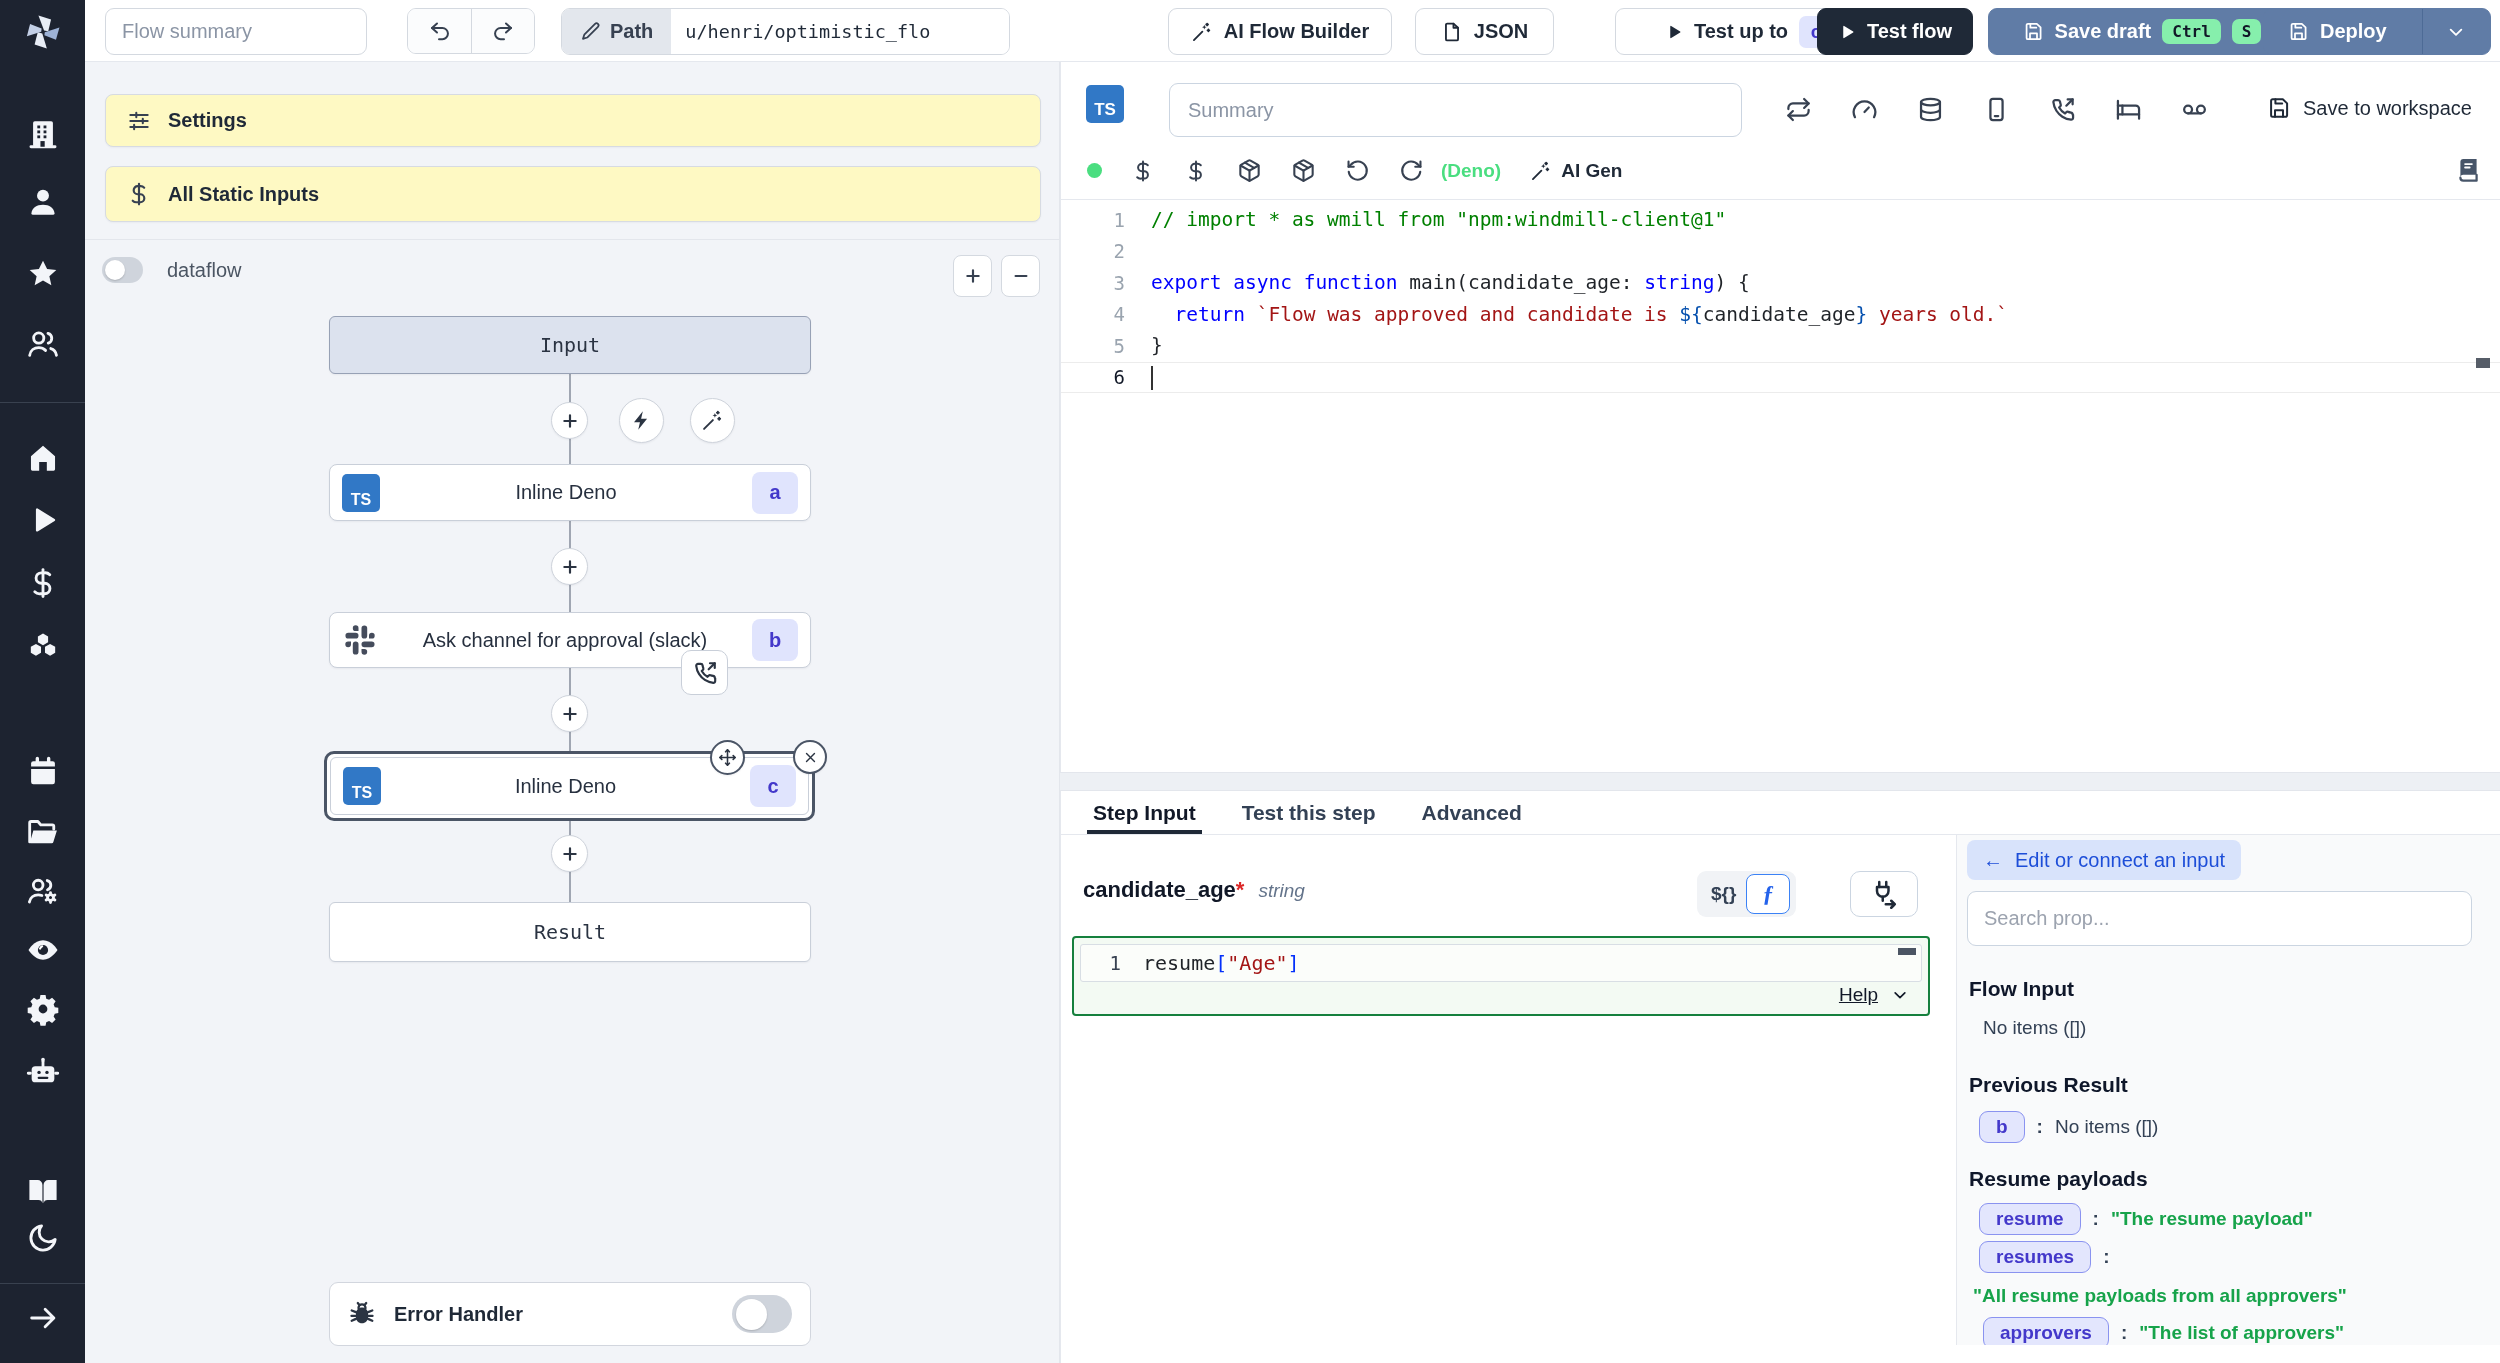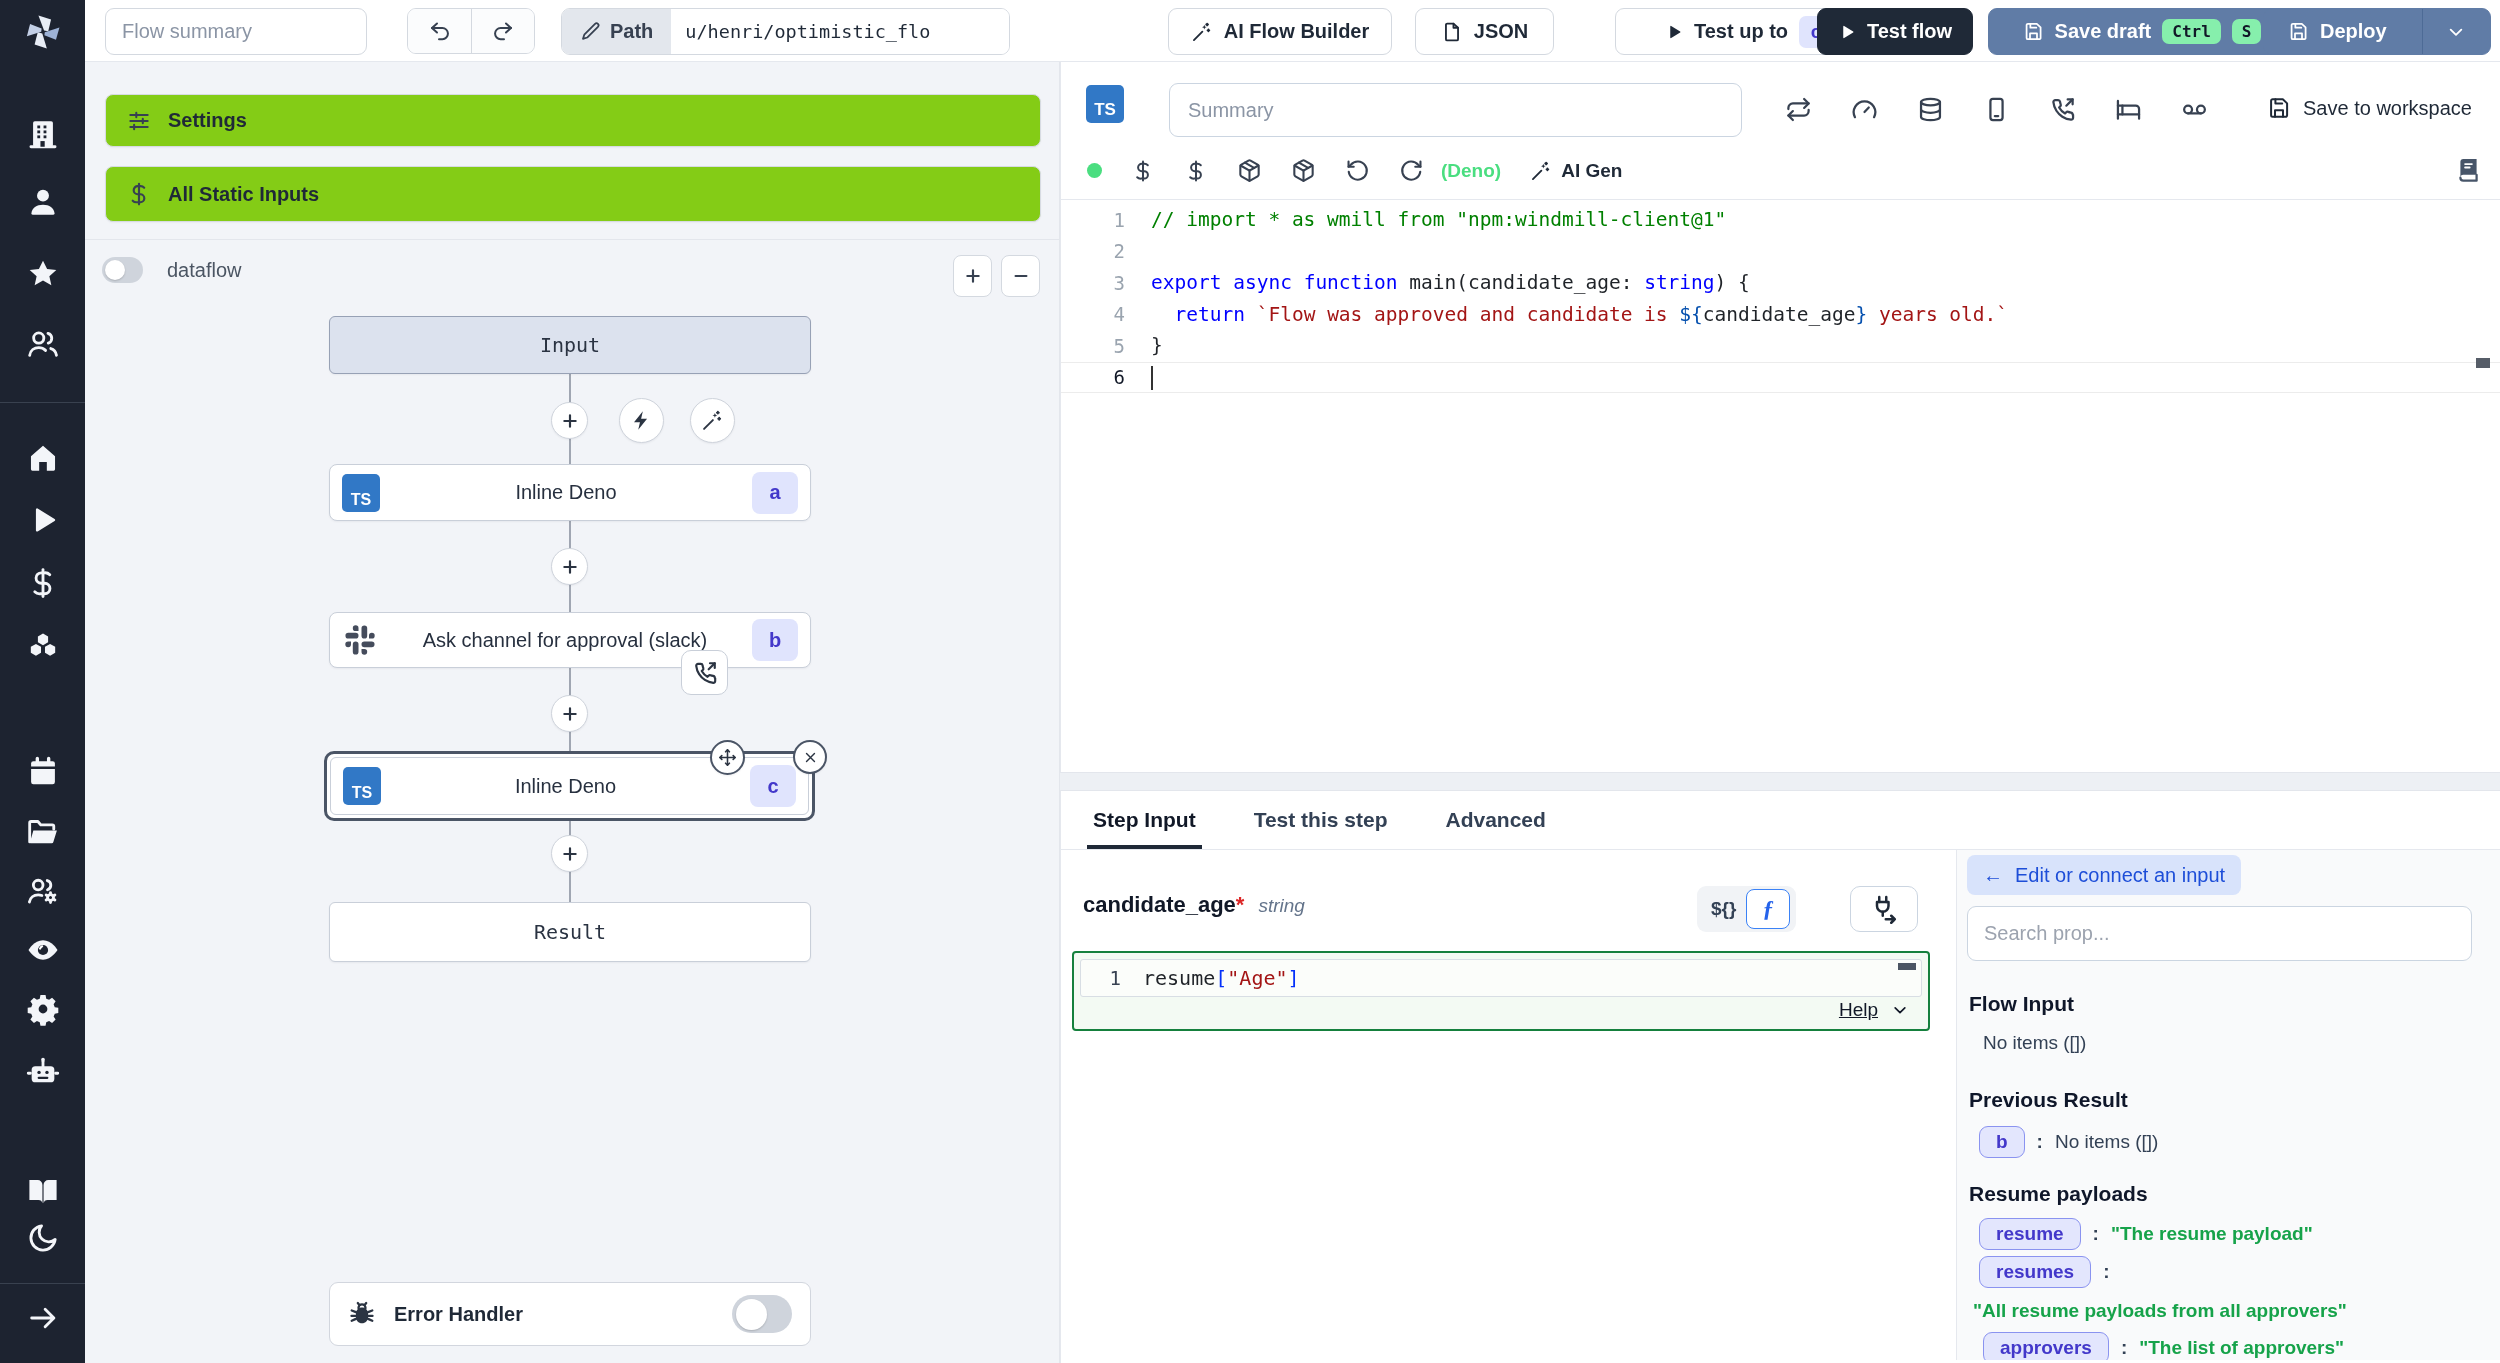--- a/index.html
+++ b/index.html
@@ -33,21 +33,21 @@
 .btn-slate{background:#607ca6;border-color:#607ca6;color:#fff}
 .btn-slate .ic{color:#fff}
 .chip-c{min-width:34px;height:32px;background:#e0e4fd;border-radius:7px;color:#4338ca;font-weight:700;font-size:19px;display:flex;align-items:center;justify-content:center;padding:0 8px}
 .kbd{background:#86efac;border-radius:7px;padding:3px 10px;font-family:"DejaVu Sans Mono",monospace;font-size:16px;color:#111827;font-weight:700}
 .deploy-split{display:flex;align-items:stretch;padding:0}
 .deploy-main{display:flex;align-items:center;gap:11px;padding:0 24px;font-weight:700}
 .deploy-chev{display:flex;align-items:center;justify-content:center;width:76px;border-left:1.5px solid #4d6b96}
 
 
 .flowpanel{position:absolute;left:85px;top:62px;width:975px;height:1301px;background:#f2f4f8;border-right:1px solid #e3e6ec;z-index:10}
-.card{position:absolute;background:#84cc16;border:1.5px solid #d7dbe2;border-radius:8px;display:flex;align-items:center;gap:16px;padding:0 20px;box-shadow:0 1px 2px rgba(16,24,40,.04)}
+.card{position:absolute;background:#fef9c3;border:1.5px solid #d7dbe2;border-radius:8px;display:flex;align-items:center;gap:16px;padding:0 20px;box-shadow:0 1px 2px rgba(16,24,40,.04)}
 .card .ttl{font-weight:600;font-size:20px;color:#1f2937}
 .panel-div{position:absolute;left:0;top:177px;width:100%;height:1px;background:#e3e6ec}
 .df-row{position:absolute;left:17px;top:195px;display:flex;align-items:center;gap:24px}
 .toggle{position:relative;border-radius:999px;background:#cfd4dc;cursor:pointer}
 .toggle .knob{position:absolute;background:#fff;border-radius:50%;box-shadow:0 1px 2px rgba(0,0,0,.18)}
 .t-sm{width:41px;height:26px}.t-sm .knob{width:20px;height:20px;left:3px;top:3px}
 .t-lg{width:60px;height:38px}.t-lg .knob{width:31px;height:31px;left:4px;top:3.5px}
 .df-label{font-size:20px;color:#4b5563}
 .zoombtn{position:absolute;top:193px;width:39px;height:42px;background:#fff;border:1.5px solid #d4d9e0;border-radius:8px;display:flex;align-items:center;justify-content:center;color:#374151;cursor:pointer}
 .gline{position:absolute;left:484px;top:312px;width:1.5px;height:529px;background:#a0a6b2}
@@ -86,21 +86,21 @@
 .lc{padding-left:26px;white-space:pre}
 .code-line.active{border-top:1px solid #ececec;border-bottom:1px solid #ececec}
 .code-line.active .ln{color:#111827}
 .caret{display:inline-block;width:2px;height:24px;background:#333;vertical-align:middle}
 .c-comment{color:#008000}.c-kw{color:#0000ff}.c-str{color:#a31515}.c-plain{color:#1f2328}.c-delim{color:#0550ae}.c-bracket{color:#0431fa}
 .mini{position:absolute;right:10px;top:296px;width:14px;height:10px;background:#565d68}
 
 
 .band{position:absolute;left:1060px;top:772px;width:1440px;height:18px;background:#edf0f4;border-top:1px solid #e3e6ec}
 .bottompanel{position:absolute;left:1060px;top:790px;width:1440px;height:573px;background:#fff;border-left:1px solid #e5e8ee;border-top:1px solid #e3e6ec}
-.tabs{height:59px;border-bottom:1.5px solid #e5e8ee;display:flex;gap:58px;padding-left:32px}
+.tabs{height:44px;border-bottom:1.5px solid #e5e8ee;display:flex;gap:46px;padding-left:32px}
 .tab{display:flex;align-items:center;font-size:21px;font-weight:600;color:#334155;position:relative;cursor:pointer}
 .tab.active{color:#111827}
 .tab.active::after{content:"";position:absolute;left:-6px;right:-6px;bottom:0;height:4px;background:#1f2937}
 .bp-body{display:flex;height:510px}
 .step-left{width:896px;border-right:1px solid #e5e8ee;position:relative}
 .field-row{position:absolute;left:22px;top:42px;display:flex;align-items:baseline}
 .fname{font-weight:700;font-size:22px;color:#111827}
 .freq{color:#dc2626;font-weight:700;font-size:22px}
 .ftype{font-style:italic;font-size:19px;color:#64748b;margin-left:14px}
 .tgl-group{position:absolute;left:636px;top:36px;height:46px;background:#f1f3f6;border-radius:9px;display:flex;align-items:center;padding:0 6px 0 14px;gap:10px}

